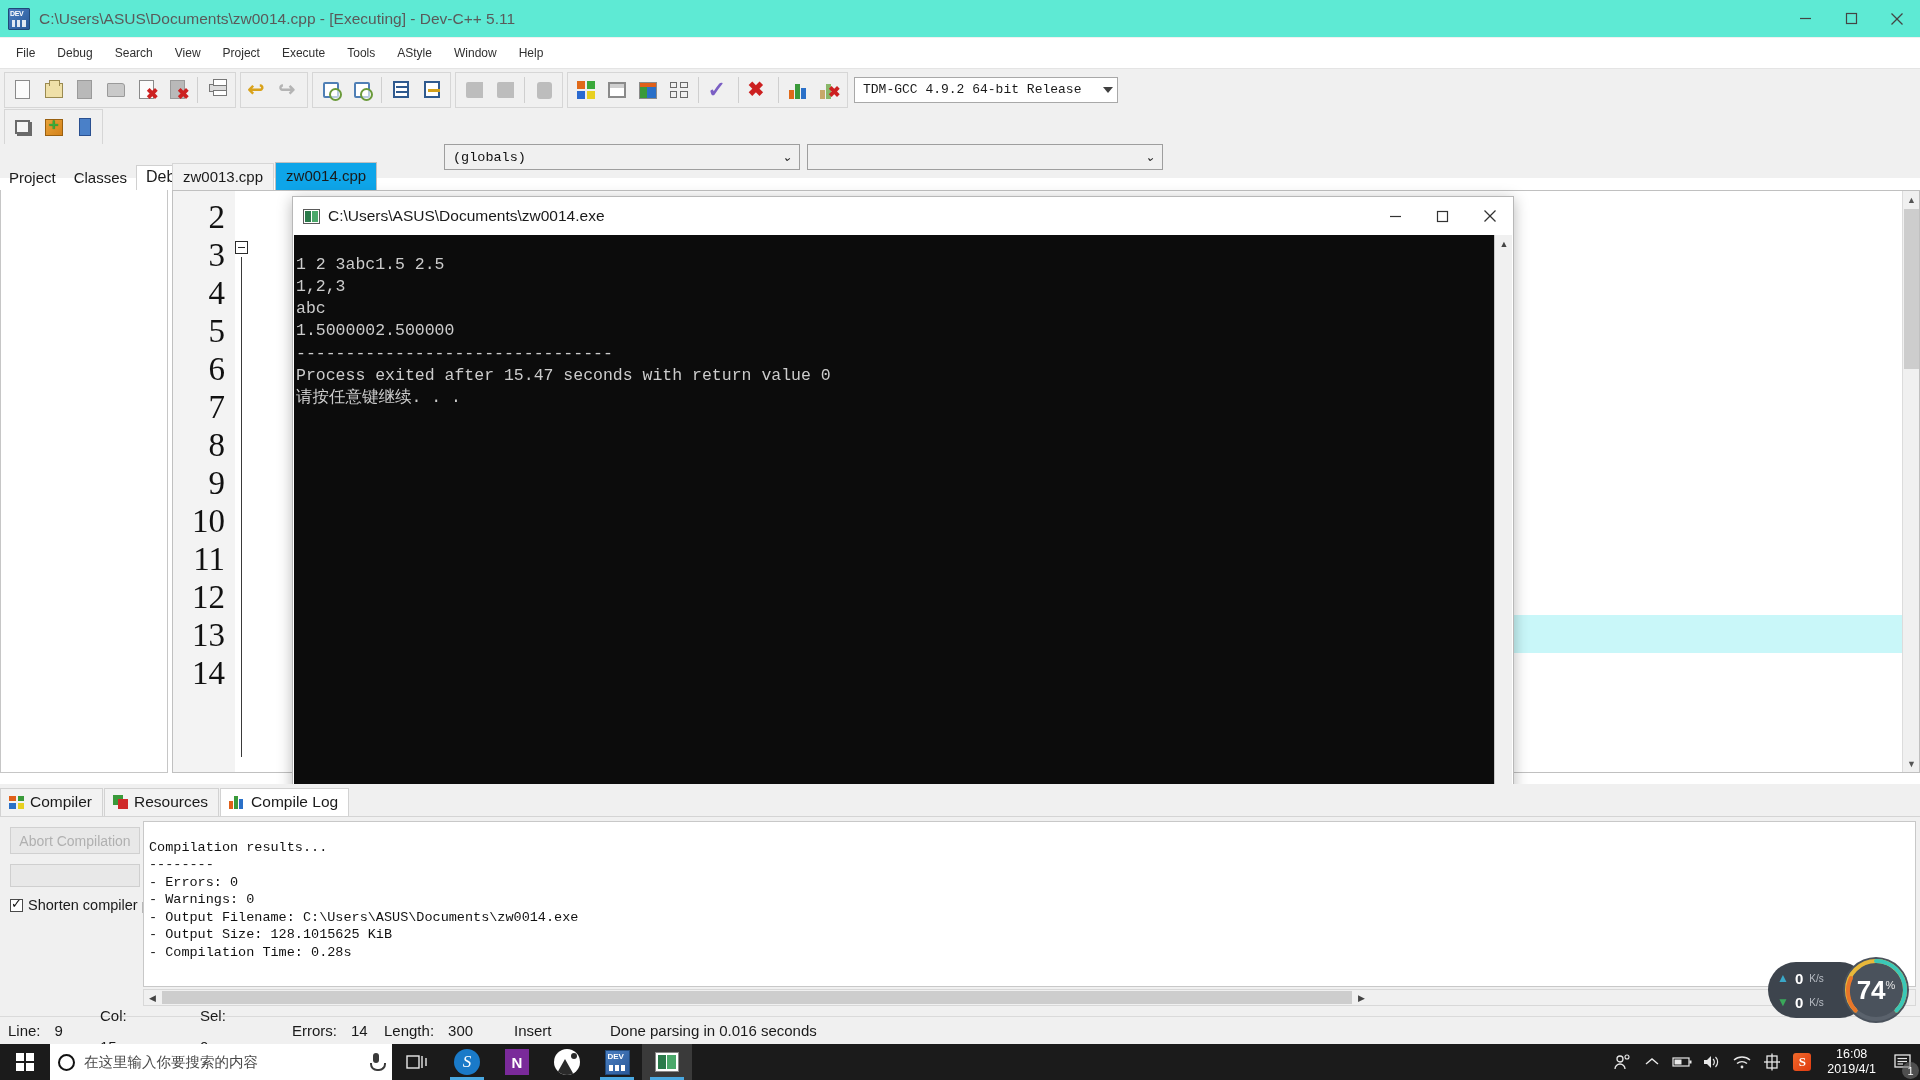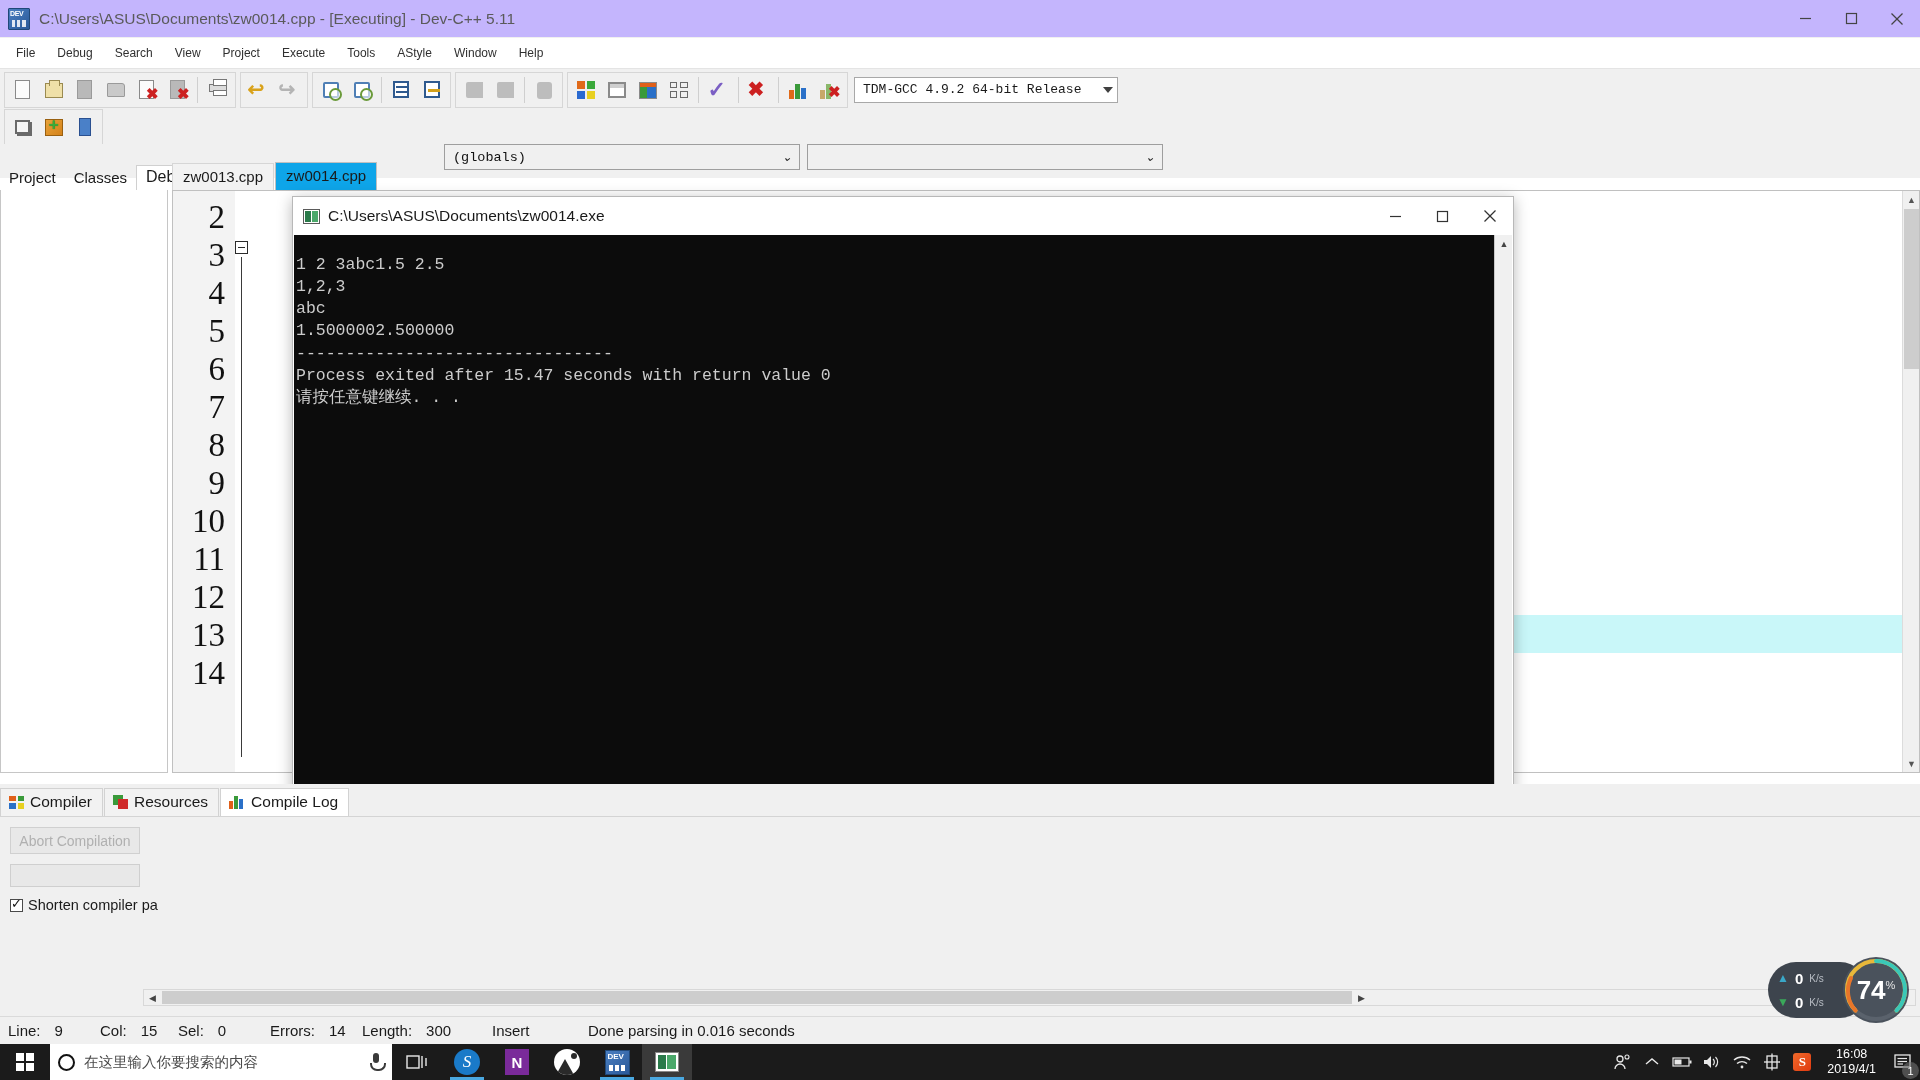--- a/index.html
+++ b/index.html
@@ -9,21 +9,21 @@
     height: 1080px;
     overflow: hidden;
     font-family: "Liberation Sans", sans-serif;
     background: #ffffff;
   }
   * { box-sizing: border-box; }
 
   
   #titlebar {
     position: absolute; left: 0; top: 0; width: 1920px; height: 38px;
-    background: #c4b5fd;
+    background: #5eead4;
     display: flex; align-items: center;
     border-bottom: 1px solid #f0f0f0;
   }
   #app-icon {
     width: 22px; height: 22px; margin-left: 8px; margin-right: 9px;
     background: linear-gradient(135deg,#4a7ec0 0%, #2a5a9a 100%);
     border: 1px solid #204878; position: relative; flex: none;
     border-radius: 1px;
   }
   #app-icon::after {
@@ -706,37 +706,46 @@
   </div>
 </div>
 
 <div id="bottom-panel">
   <div id="abort-btn">Abort Compilation</div>
   <div id="progressbar"></div>
   <div id="shorten-row">
     <span id="shorten-box"></span>
     <span>Shorten compiler pa</span>
   </div>
+  <div id="results-box">
+    <pre id="results-text">Compilation results...
+--------
+- Errors: 0
+- Warnings: 0
+- Output Filename: C:\Users\ASUS\Documents\zw0014.exe
+- Output Size: 128.1015625 KiB
+- Compilation Time: 0.28s</pre>
+  </div>
   <div id="results-hscroll">
     <div class="harrow">◀</div>
     <div class="hthumb" style="width:1190px;"></div>
     <div class="harrow">▶</div>
   </div>
 </div>
 
 <div id="statusbar">
   <div class="sb-cell" style="margin-left:8px;width:72px;">
     <span class="sb-k">Line:</span>
     <span class="sb-v">9</span>
   </div>
-  <div class="sb-cell" style="margin-left:20px;width:78px;">
+  <div class="sb-cell" style="margin-left:20px;width:78px;flex-direction:column;">
     <span class="sb-k">Col:</span>
     <span class="sb-v">15</span>
   </div>
-  <div class="sb-cell" style="width:72px;">
+  <div class="sb-cell" style="margin-left:22px;width:72px;flex-direction:column;">
     <span class="sb-k">Sel:</span>
     <span class="sb-v">0</span>
   </div>
   <div class="sb-cell" style="margin-left:20px;width:86px;">
     <span class="sb-k">Errors:</span>
     <span class="sb-v">14</span>
   </div>
   <div class="sb-cell" style="margin-left:6px;width:118px;">
     <span class="sb-k">Length:</span>
     <span class="sb-v">300</span>

